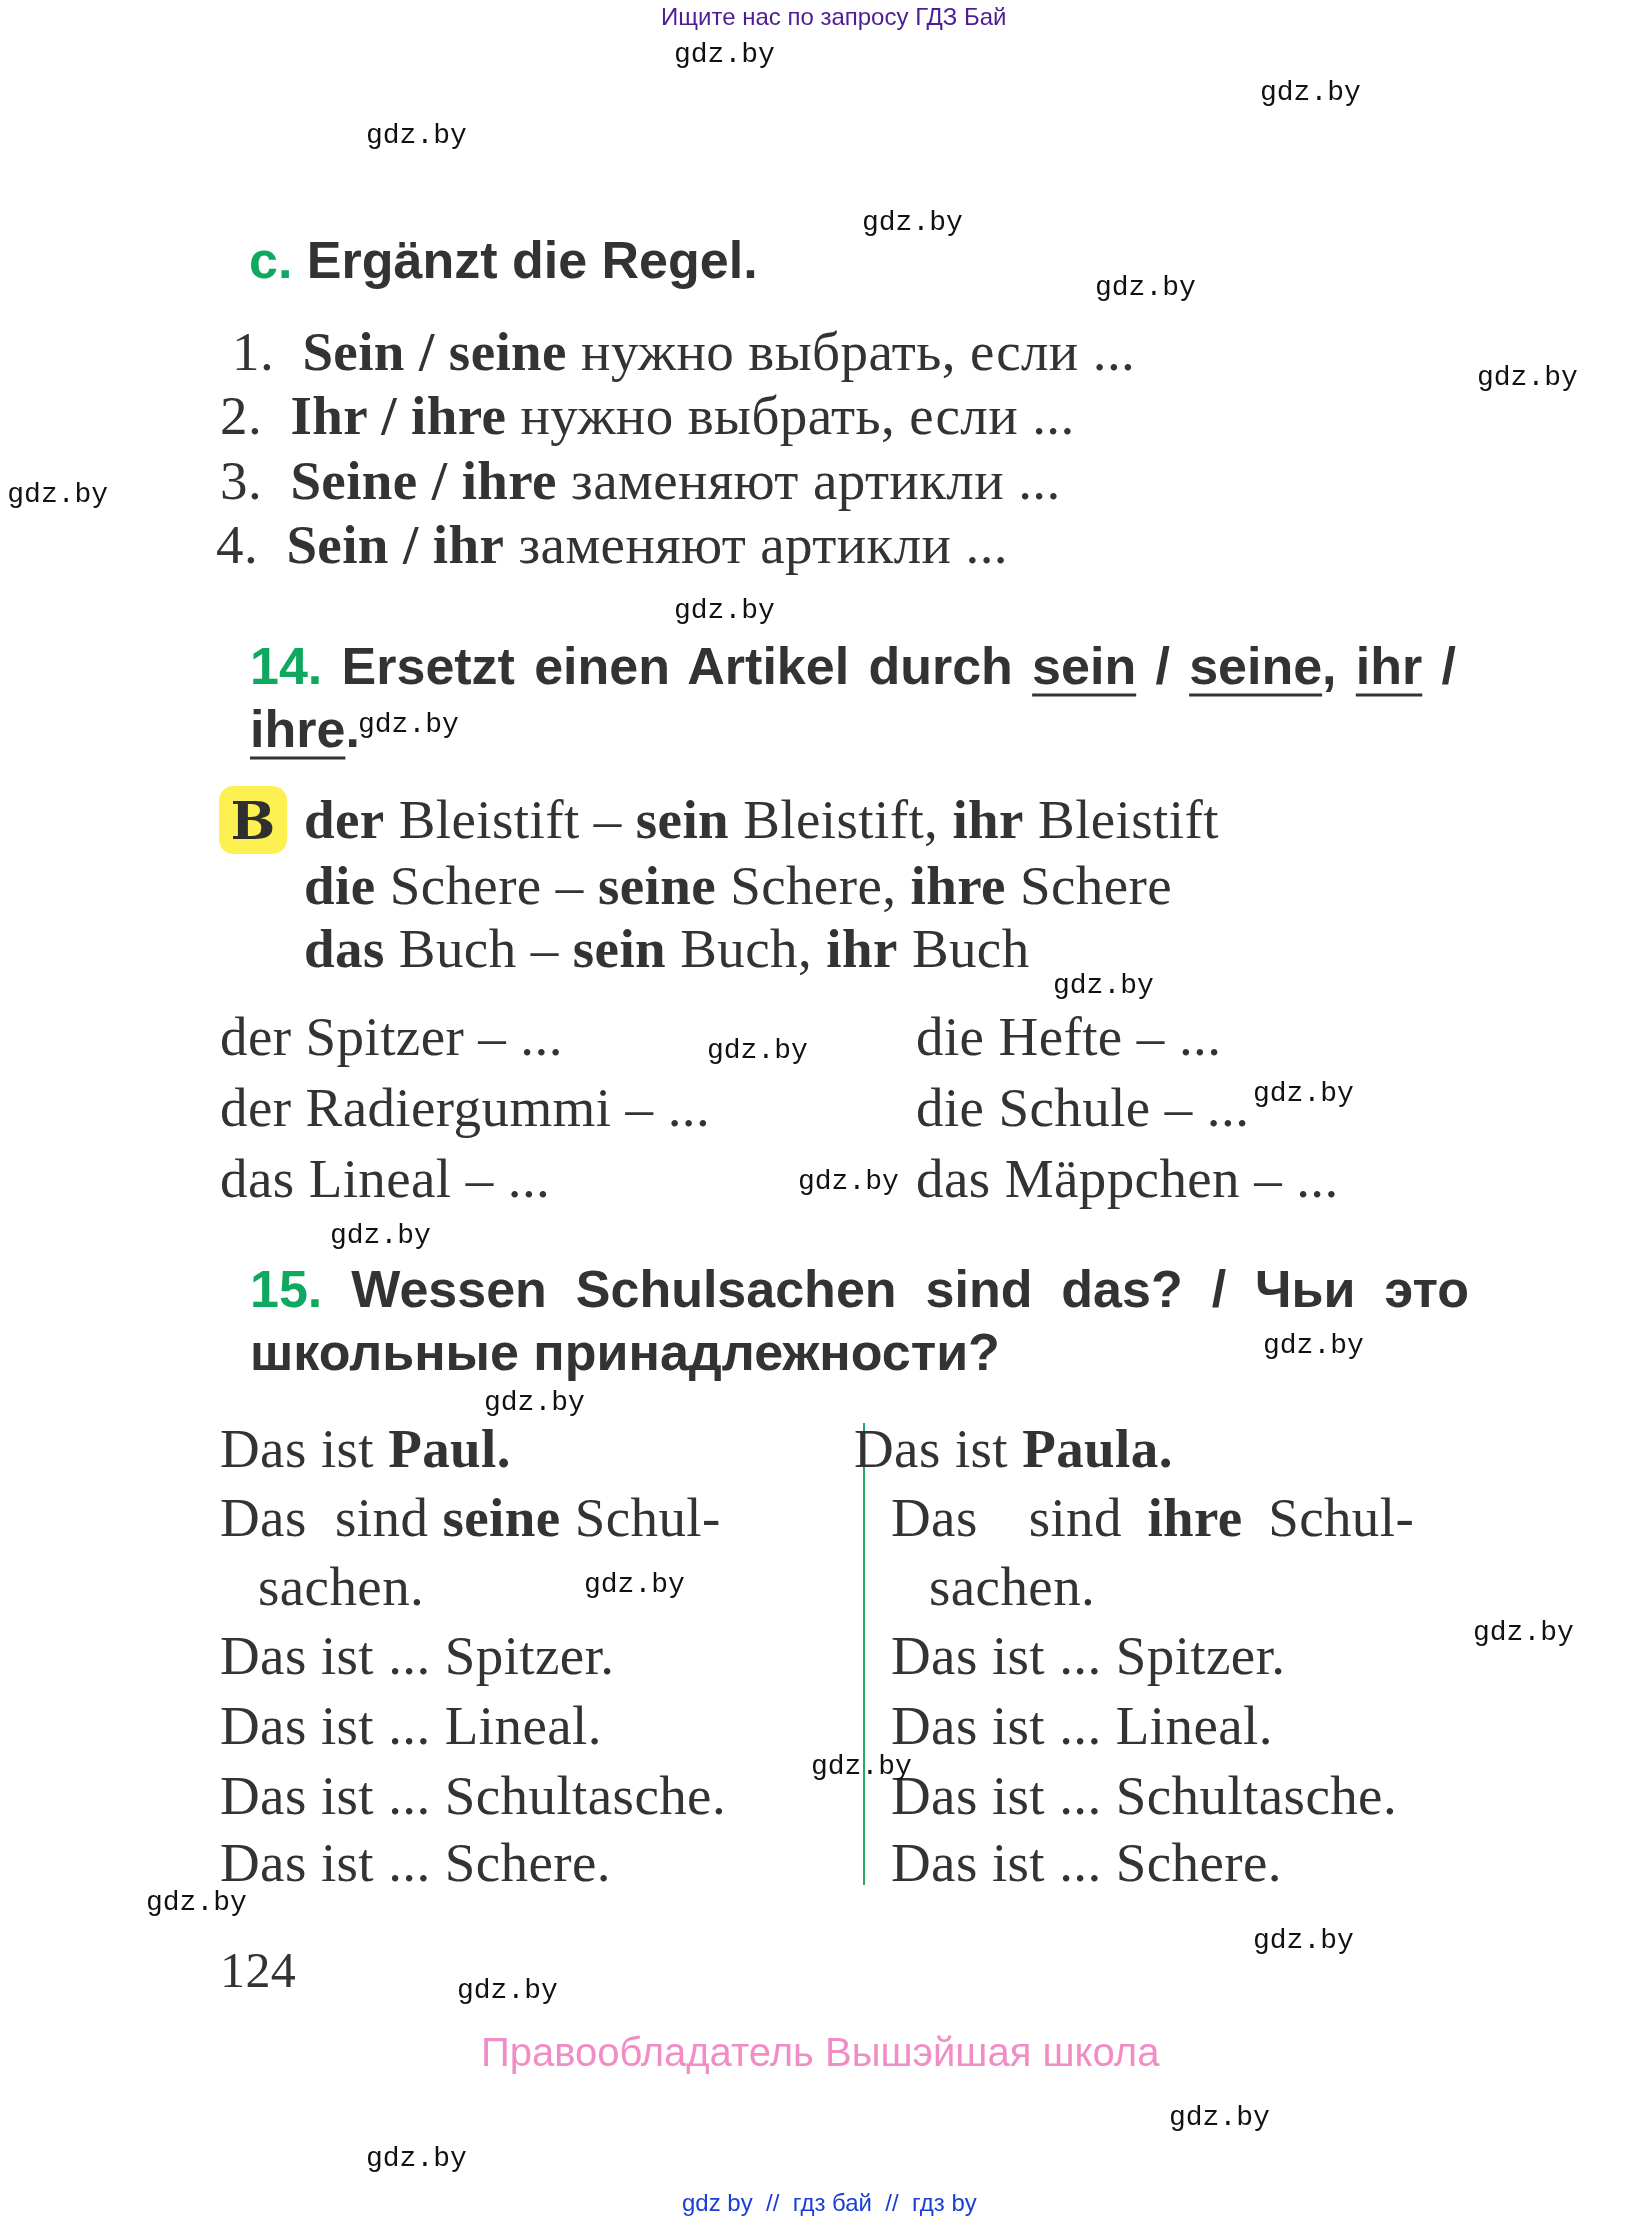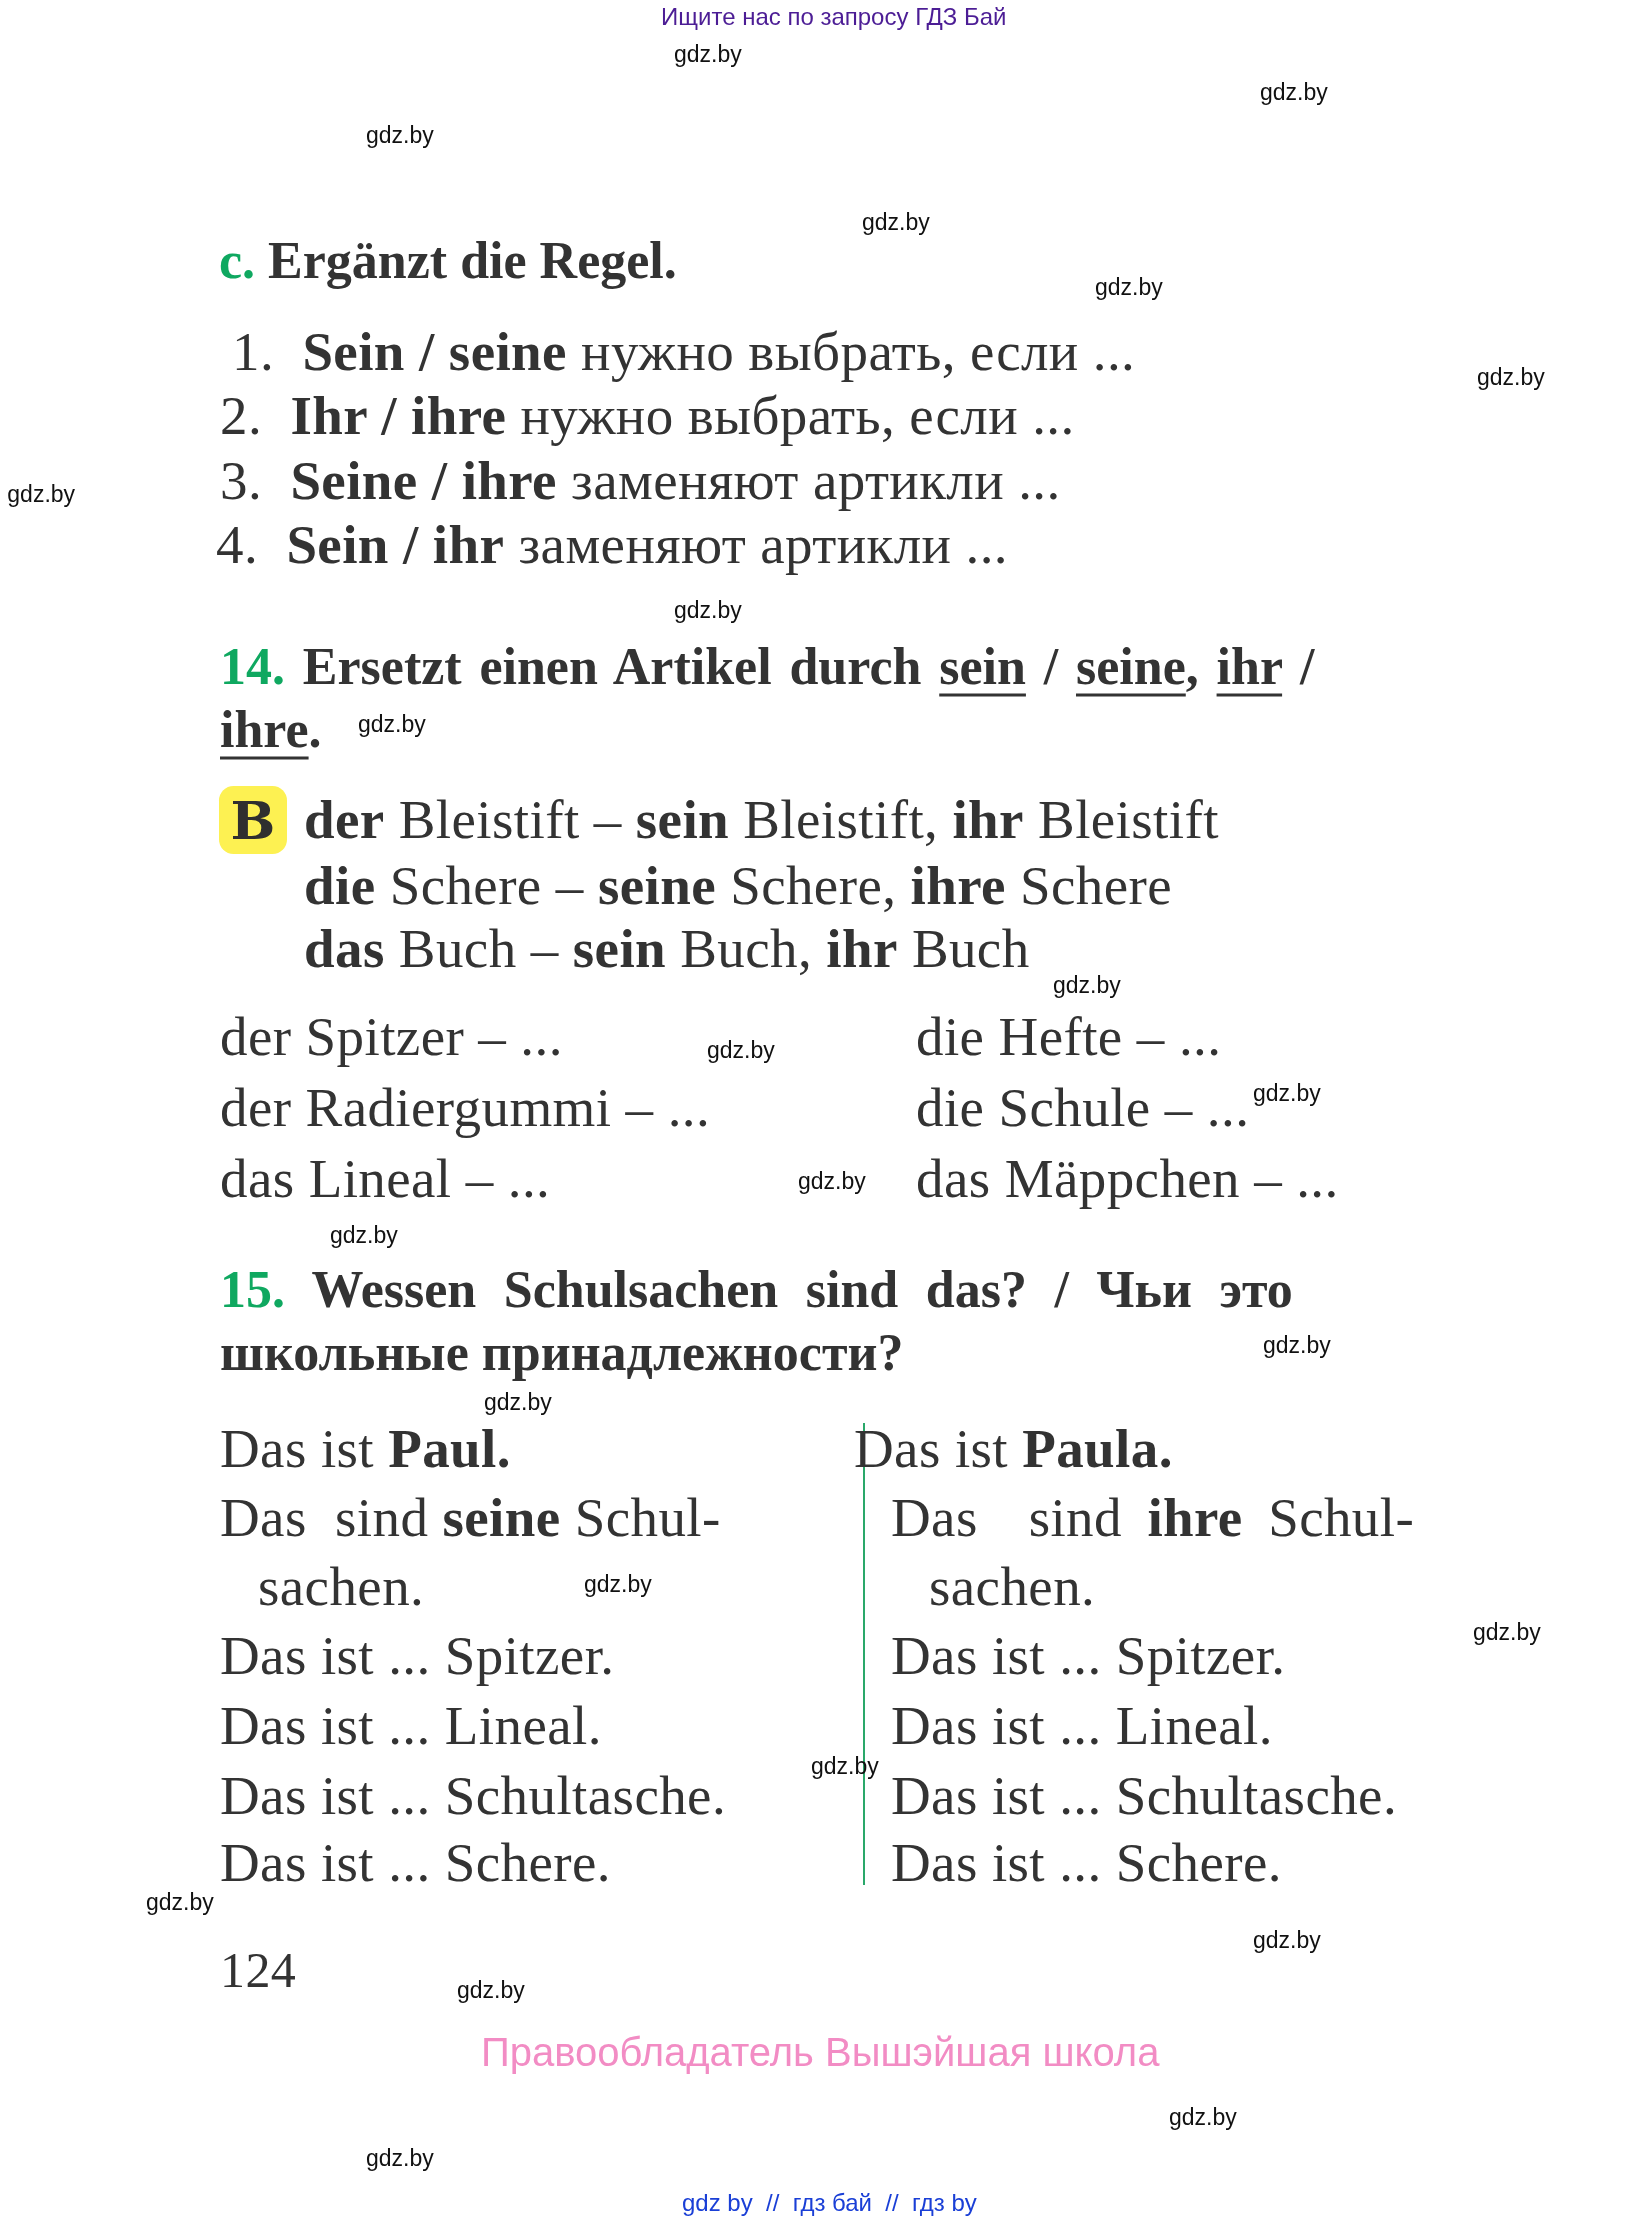--- a/index.html
+++ b/index.html
@@ -1,24 +1,24 @@
 <!DOCTYPE html>
 <html style="font-size:13px"><head>
 <meta charset="utf-8">
 <style>
   html, body { margin:0; padding:0; background:#ffffff; }
   body { width:1647px; height:2216px; position:relative; overflow:hidden; color:#333333; }
   .abs { position:absolute; white-space:nowrap; }
   .sans { font-family:"Liberation Sans", "DejaVu Sans", sans-serif; }
   .line { font-family:"Liberation Serif", "DejaVu Serif", serif; font-size:55px; line-height:64px; transform:translateY(-50%); color:#333; letter-spacing:0.4px; }
   .line b { font-weight:bold; }
-  .task { font-family:Liberation Serif, serif; font-weight:bold; font-size:52px; line-height:61px; transform:translateY(-50%); color:#333; }
+  .task { font-family:Liberation Sans, sans-serif; font-weight:bold; font-size:52px; line-height:61px; transform:translateY(-50%); color:#333;margin-left:30px; }
   .task .num { color:#0fa860; }
   .u { text-decoration:underline; text-decoration-thickness:3.2px; text-underline-offset:9.7px; }
-  .wm { font-family:Liberation Sans, sans-serif; font-size:23px; color:#111; transform:translateY(-50%); }
+  .wm { font-family:Liberation Mono, monospace; font-size:28px; color:#111; transform:translateY(-50%); }
   .badge { width:68px; height:68px; background:#fdf152; border-radius:14.5px; display:flex; align-items:center; justify-content:center; font-family:"DejaVu Serif", serif; font-weight:bold; font-size:53px; color:#2f2f2f; }
   .divider { position:absolute; width:1.6px; background:#2aa86a; }
 </style>
 </head>
 <body>
 
 <div class="abs sans" style="left:661px; top:3.2px; font-size:24px; color:#4c1d95;">Ищите нас по запросу ГДЗ Бай</div>
 
 <div class="abs task" style="left:219px; top:260px;">
   <span class="num">c.</span>

